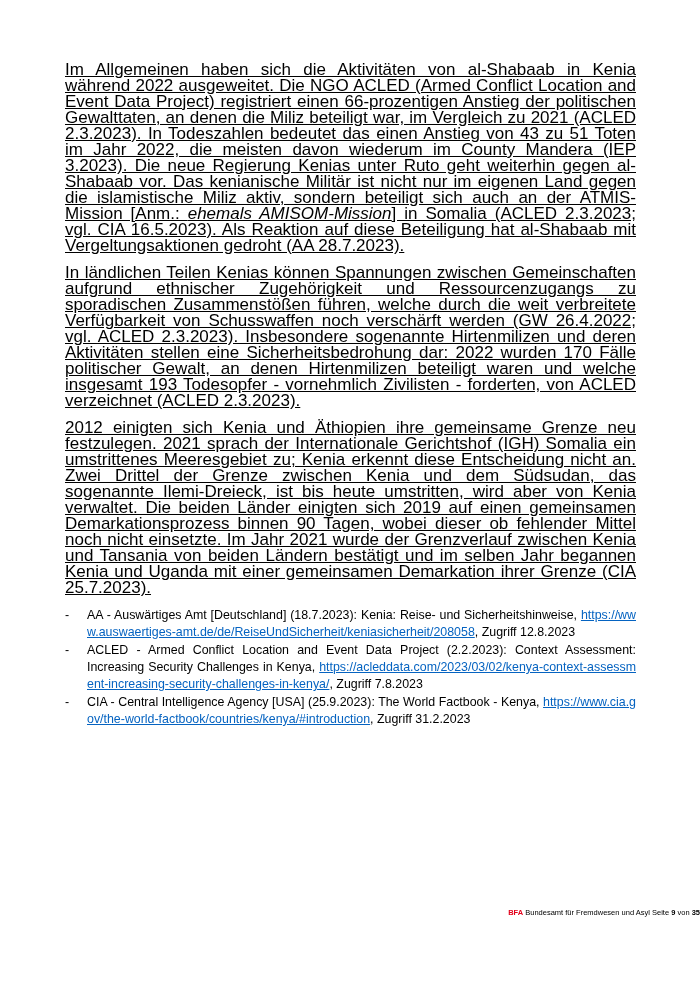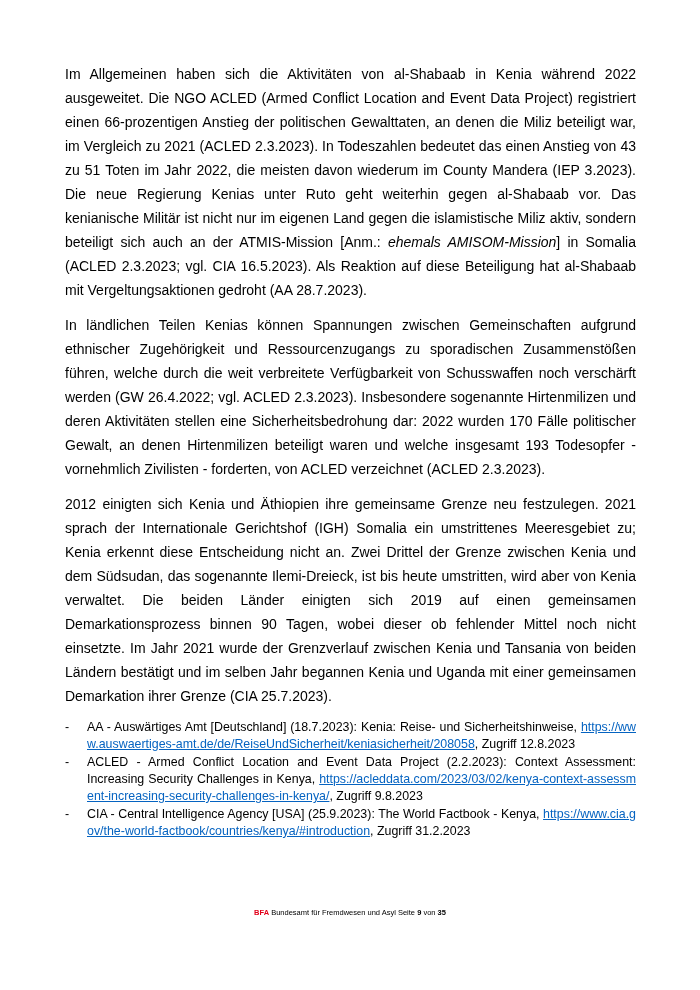--- a/index.html
+++ b/index.html
@@ -12,24 +12,25 @@
     position: relative;
     overflow: hidden;
   }
   .page-content {
     position: absolute;
     left: 65px;
     right: 64px;
     top: 62px;
   }
   .para {
-    font-size: 14px;
-    line-height: 24px;
+    font-size: 17px;
+    line-height: 16px;
     text-align: justify;
     margin: 0 0 11px 0;
+    text-decoration: underline;
   }
   .para i { font-style: italic; }
   .sources-heading {
     font-size: 12.6px;
     line-height: 24px;
     text-decoration: underline;
     margin: 0 0 4px 0;
   }
   .source-item {
     display: flex;
@@ -49,21 +50,21 @@
     color: #0563c1;
     text-decoration: underline;
     cursor: pointer;
     word-break: break-all;
   }
   .footer {
     position: absolute;
     left: 0;
     right: 0;
     top: 908px;
-    text-align: center;
+    text-align: right;
     font-size: 7.5px;
     color: #000000;
   }
   .bfa-logo {
     color: #e2001a;
     font-weight: bold;
   }
   .bold { font-weight: bold; }
 </style>
 </head>
@@ -79,21 +80,21 @@
   <p class="para">2012 einigten sich Kenia und Äthiopien ihre gemeinsame Grenze neu festzulegen. 2021 sprach der Internationale Gerichtshof (IGH) Somalia ein umstrittenes Meeresgebiet zu; Kenia erkennt diese Entscheidung nicht an. Zwei Drittel der Grenze zwischen Kenia und dem Südsudan, das sogenannte Ilemi-Dreieck, ist bis heute umstritten, wird aber von Kenia verwaltet. Die beiden Länder einigten sich 2019 auf einen gemeinsamen Demarkationsprozess binnen 90 Tagen, wobei dieser ob fehlender Mittel noch nicht einsetzte. Im Jahr 2021 wurde der Grenzverlauf zwischen Kenia und Tansania von beiden Ländern bestätigt und im selben Jahr begannen Kenia und Uganda mit einer gemeinsamen Demarkation ihrer Grenze (CIA 25.7.2023).</p>
 
 
   <div class="source-item">
     <span class="source-marker">-</span>
     <span class="source-text"><span>AA - Auswärtiges Amt [Deutschland] (18.7.2023): Kenia: Reise- und Sicherheitshinweise, </span><a href="#" class="link" style="color: rgb(5, 99, 193);">https://www.auswaertiges-amt.de/de/ReiseUndSicherheit/keniasicherheit/208058</a><span>, Zugriff 12.8.2023</span></span>
   </div>
 
   <div class="source-item">
     <span class="source-marker">-</span>
-    <span class="source-text"><span>ACLED - Armed Conflict Location and Event Data Project (2.2.2023): Context Assessment: Increasing Security Challenges in Kenya, </span><a href="#" class="link" style="color: rgb(5, 99, 193);">https://acleddata.com/2023/03/02/kenya-context-assessment-increasing-security-challenges-in-kenya/</a><span>, Zugriff 9.8.2023</span></span>
+    <span class="source-text"><span>ACLED - Armed Conflict Location and Event Data Project (2.2.2023): Context Assessment: Increasing Security Challenges in Kenya, </span><a href="#" class="link" style="color: rgb(5, 99, 193);">https://acleddata.com/2023/03/02/kenya-context-assessment-increasing-security-challenges-in-kenya/</a><span>, Zugriff 7.8.2023</span></span>
   </div>
 
   <div class="source-item">
     <span class="source-marker">-</span>
     <span class="source-text"><span>CIA - Central Intelligence Agency [USA] (25.9.2023): The World Factbook - Kenya, </span><a href="#" class="link" style="color: rgb(5, 99, 193);">https://www.cia.gov/the-world-factbook/countries/kenya/#introduction</a><span>, Zugriff 31.2.2023</span></span>
   </div>
 
 </div>
 
 <div class="footer">

